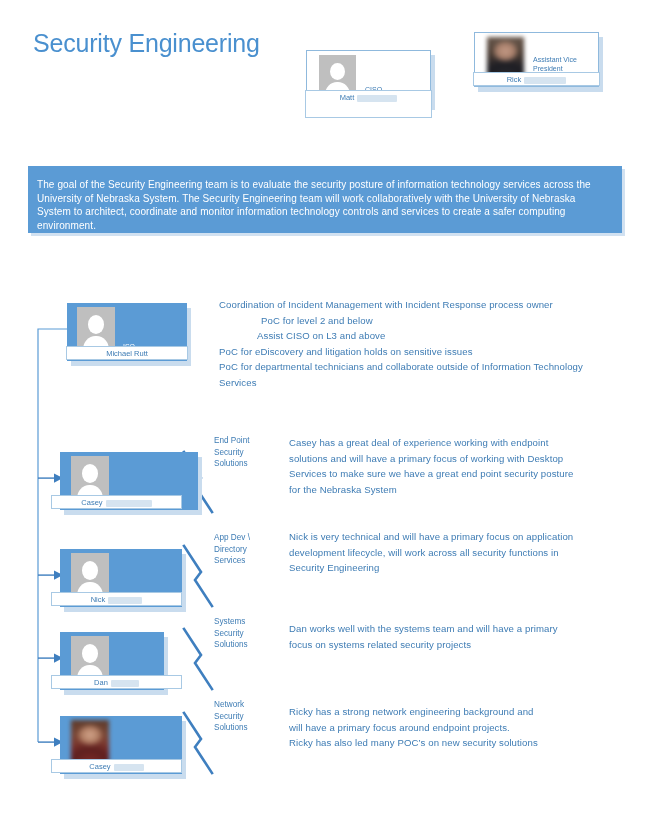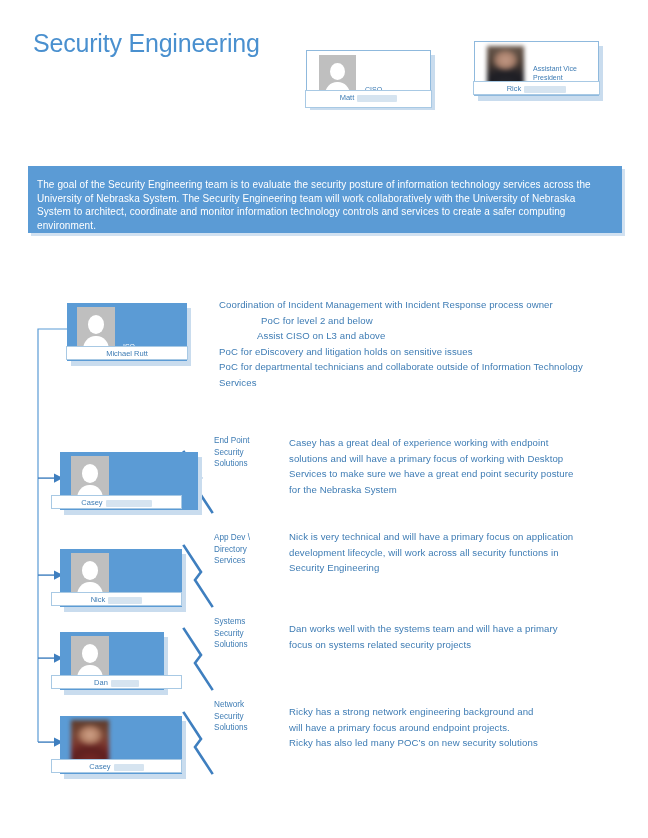--- a/index.html
+++ b/index.html
@@ -201,26 +201,26 @@
 
   <div class="person-card" style="left:306px; top:50px; width:125px; height:55px;">
     <div class="card-shadow"></div>
     <div class="card-body white">
       <div class="card-photo" style="left:12px; top:4px; width:37px; height:47px;">
         <div class="silhouette-head"></div>
         <div class="silhouette-body"></div>
       </div>
       <div class="card-title" style="left:58px; top:34px;">CISO</div>
     </div>
-    <div class="card-namebar" style="left:-1px; top:40px; width:127px; height:18px;">
+    <div class="card-namebar" style="left:-1px; top:40px; width:127px; height:28px;">
       <span>Matt</span><span class="redact" style="width:40px;"></span>
     </div>
   </div>
 
-  <div class="person-card" style="left:474px; top:32px; width:125px; height:55px;margin-top:9px;">
+  <div class="person-card" style="left:474px; top:32px; width:125px; height:55px;">
     <div class="card-shadow"></div>
     <div class="card-body white">
       <div class="card-photo photo-rick" style="left:12px; top:4px; width:37px; height:47px;"></div>
       <div class="card-title" style="left:58px; top:22px;">
         <div>Assistant Vice</div>
         <div>President</div>
       </div>
     </div>
     <div class="card-namebar" style="left:-1px; top:40px; width:127px; height:14px;">
       <span>Rick</span><span class="redact" style="width:42px;"></span>

